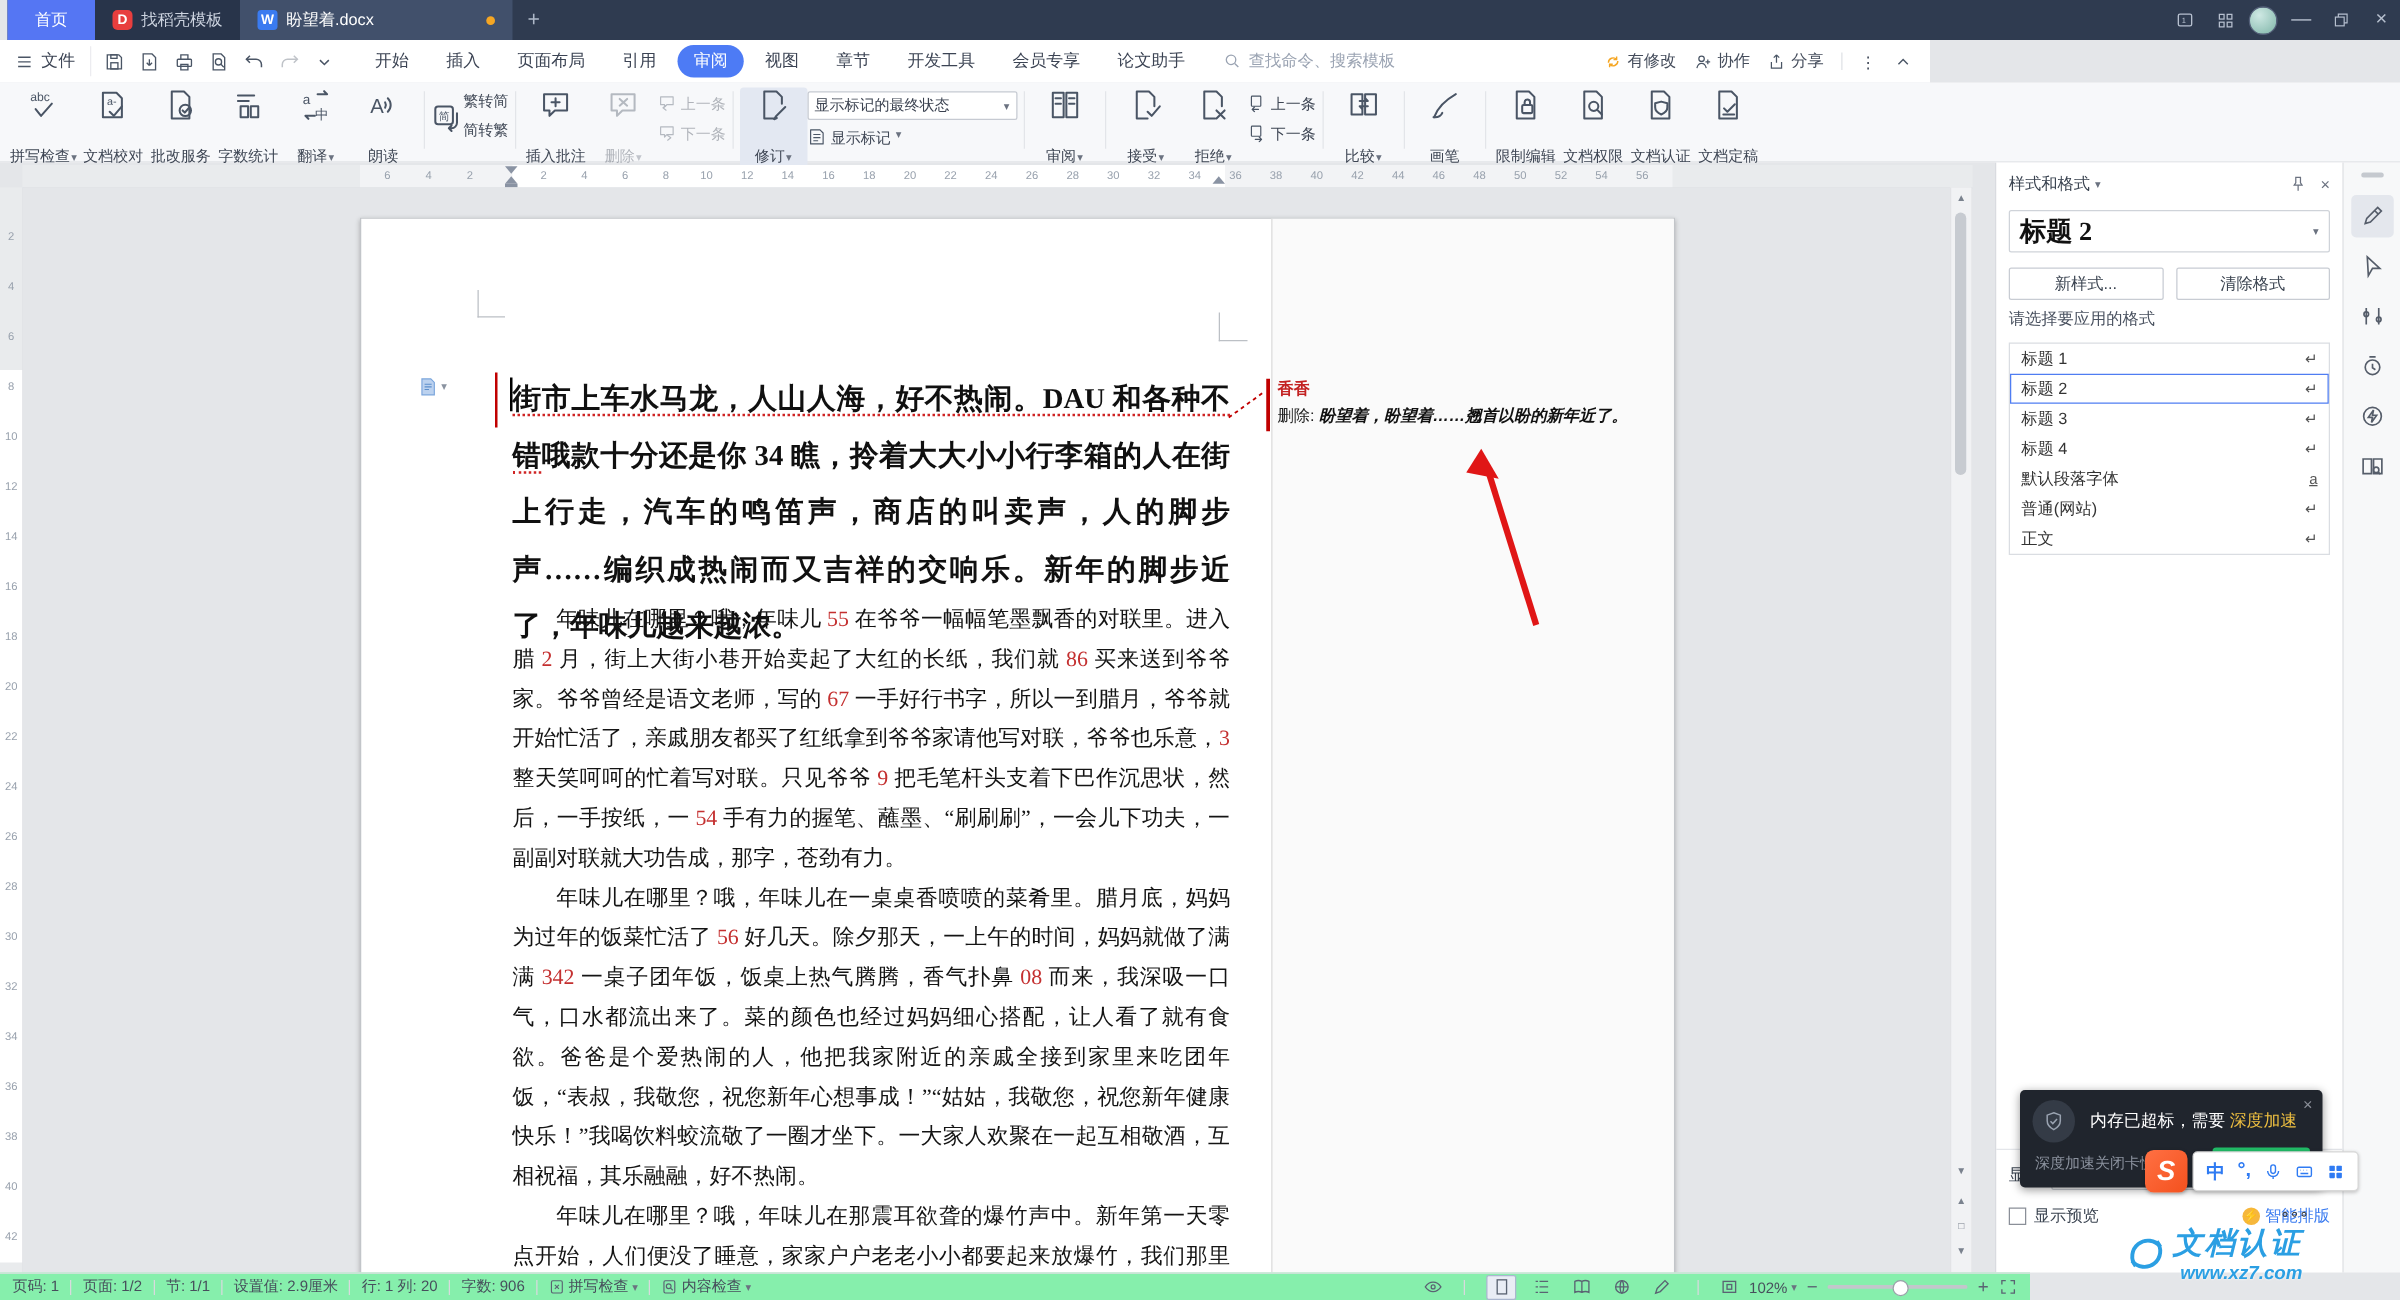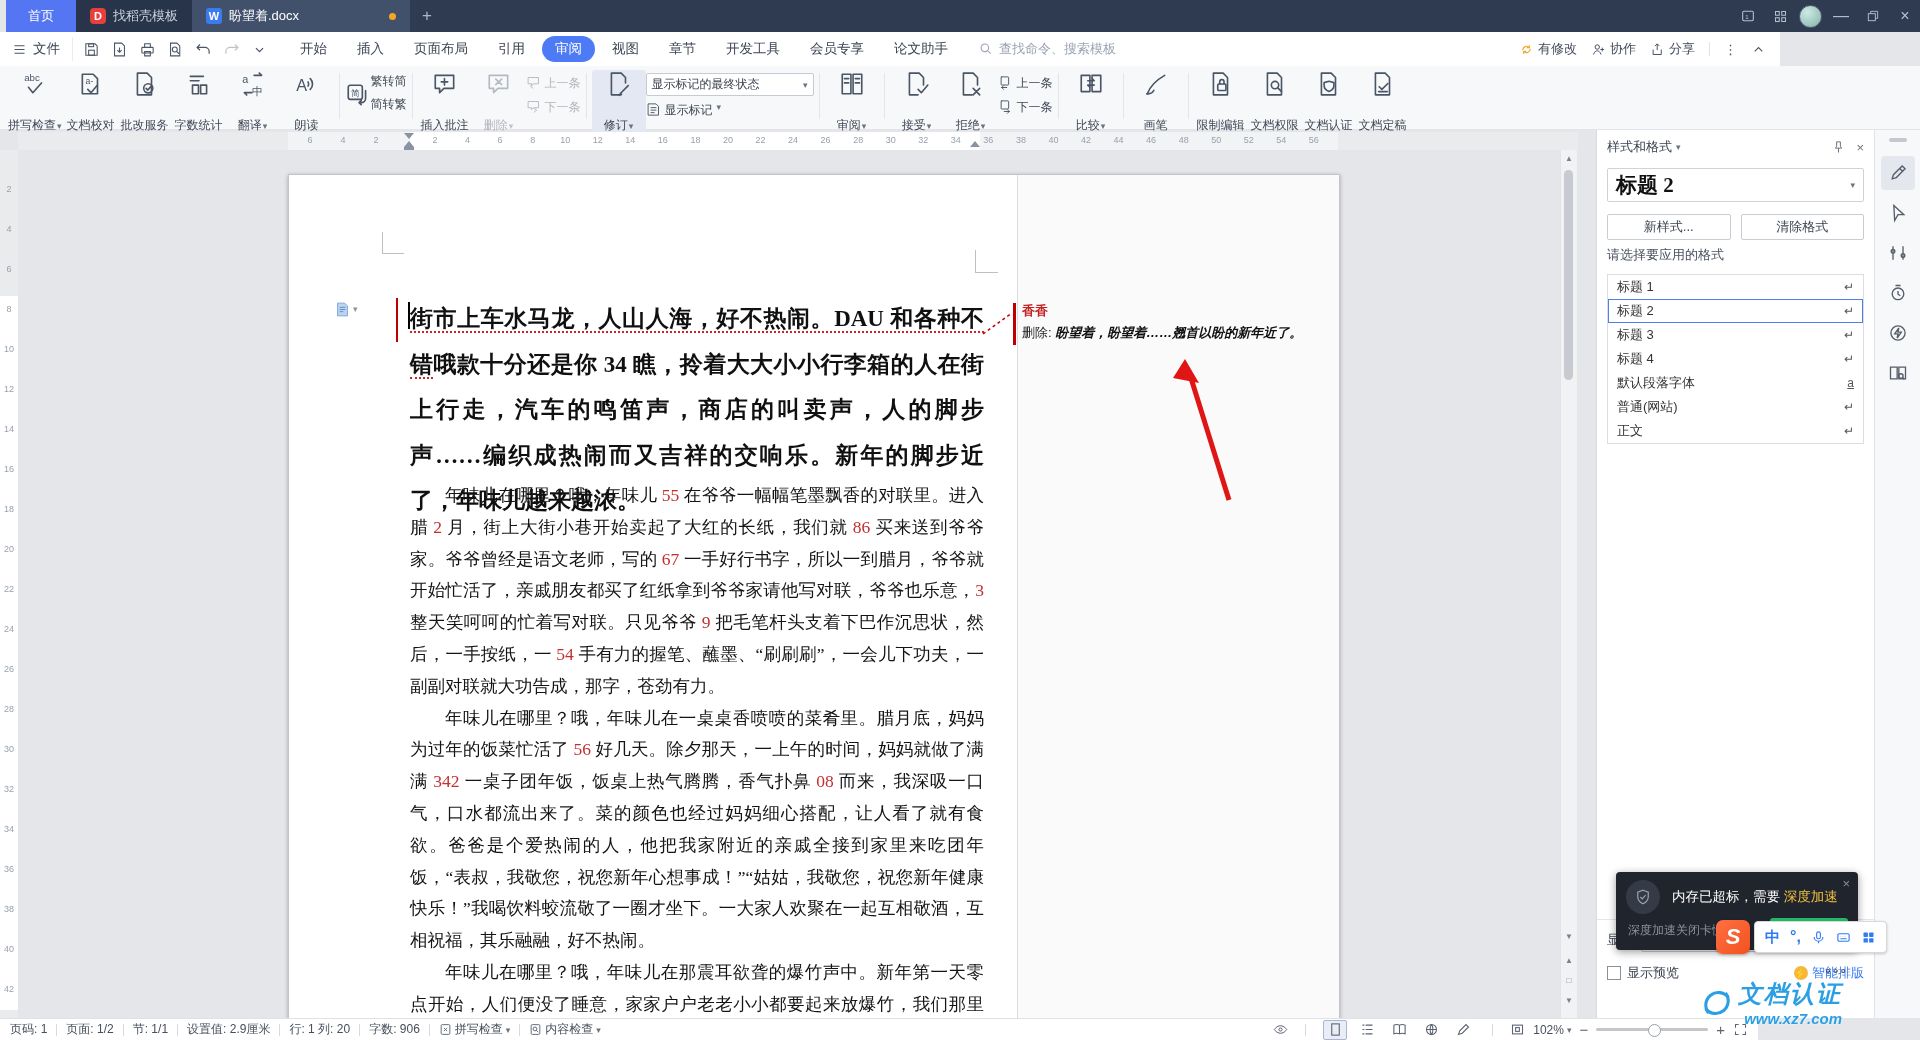--- a/index.html
+++ b/index.html
@@ -15,21 +15,21 @@
   .tab-doc{background:#41506b;color:#fff;width:190px;}
   .docer-ico{width:16px;height:16px;border-radius:4px;background:#e83e3e;color:#fff;font-size:11px;display:flex;align-items:center;justify-content:center;font-weight:bold;}
   .wps-ico{width:16px;height:16px;border-radius:3px;background:#3a7bf0;color:#fff;font-size:11px;display:flex;align-items:center;justify-content:center;font-weight:bold;}
   .dot{width:7px;height:7px;border-radius:50%;background:#f5a623;margin-left:auto;}
   .tab-add{width:34px;display:flex;align-items:center;justify-content:center;font-size:17px;color:#aeb8c8;}
   .tb-right{margin-left:auto;display:flex;align-items:center;gap:6px;padding-right:8px;color:#b7c0cf;}
   .tb-btn{width:26px;height:22px;display:flex;align-items:center;justify-content:center;}
   .avatar{width:21px;height:21px;border-radius:50%;background:radial-gradient(circle at 35% 30%,#cfe9e4,#7fb5a8);border:1px solid #55617a;}
 
   
-  .menubar{position:absolute;left:0;top:32px;width:1780px;height:34px;background:#fff;border-bottom:1px solid #e8eaed;display:flex;align-items:center;font-size:13.5px;color:#3c4454;}
+  .menubar{position:absolute;left:0;top:32px;width:1544px;height:34px;background:#fff;border-bottom:1px solid #e8eaed;display:flex;align-items:center;font-size:13.5px;color:#3c4454;}
   .mb-file{display:flex;align-items:center;gap:6px;padding:0 12px;}
   .mb-icons{display:flex;align-items:center;gap:4px;padding:0 6px;border-left:1px solid #ececf0;}
   .mb-ic{width:24px;height:24px;color:#4a5565;display:flex;align-items:center;justify-content:center;}
   .mb-ic svg{width:17px;height:17px;}
   .mb-ic.dis{opacity:.35;}
   .mb-menus{display:flex;align-items:center;gap:4px;margin-left:10px;}
   .menu-item{padding:4px 13px;border-radius:14px;cursor:default;}
   .menu-item.active{background:#4d7bf5;color:#fff;}
   .mb-search{display:flex;align-items:center;gap:6px;color:#9aa3b2;margin-left:18px;font-size:13px;text-align:right;}
   .mb-right{margin-left:auto;display:flex;align-items:center;gap:14px;padding-right:14px;color:#454d5c;font-size:13px;}
@@ -115,21 +115,21 @@
   .smart .badge{width:14px;height:14px;border-radius:50%;background:#f6b73c;color:#fff;font-size:10px;display:flex;align-items:center;justify-content:center;}
 
   
   .strip{position:absolute;left:1874px;top:130px;width:46px;height:888px;background:#f7f8f9;border-left:1px solid #e2e3e6;display:flex;flex-direction:column;align-items:center;}
   .strip .handle{width:18px;height:4px;border-radius:2px;background:#c5c9cf;margin:8px 0 14px 0;}
   .s-ic{width:34px;height:34px;border-radius:4px;display:flex;align-items:center;justify-content:center;color:#555d6a;margin-bottom:6px;}
   .s-ic svg{width:20px;height:20px;}
   .s-ic.sel{background:#e4e7ed;}
 
   
-  .statusbar{position:absolute;left:0;top:1018px;width:1758px;height:22px;background:#ffffff;border-top:1px solid #dfe1e4;display:flex;align-items:center;font-size:12px;color:#474f5c;padding:0 10px;box-sizing:border-box;}
+  .statusbar{position:absolute;left:0;top:1018px;width:1624px;height:22px;background:#86efac;border-top:1px solid #dfe1e4;display:flex;align-items:center;font-size:12px;color:#474f5c;padding:0 10px;box-sizing:border-box;}
   .st-sep{width:1px;height:12px;background:#d8dadd;margin:0 9px;}
   .st-item{display:flex;align-items:center;gap:3px;white-space:nowrap;}
   .st-item svg{width:13px;height:13px;color:#5a6372;}
   .st-right{margin-left:auto;display:flex;align-items:center;gap:8px;}
   .st-right svg{width:15px;height:15px;color:#5a6372;}
   .view-ic{width:22px;height:18px;display:flex;align-items:center;justify-content:center;border:1px solid transparent;}
   .view-ic.sel{border-color:#aab6cf;background:#e9edf5;border-radius:2px;}
   .z-track{width:112px;height:3px;background:#c3c6cb;border-radius:2px;position:relative;}
   .z-knob{position:absolute;left:52px;top:-4px;width:11px;height:11px;border-radius:50%;background:#fff;border:1px solid #9aa0a8;}
 

